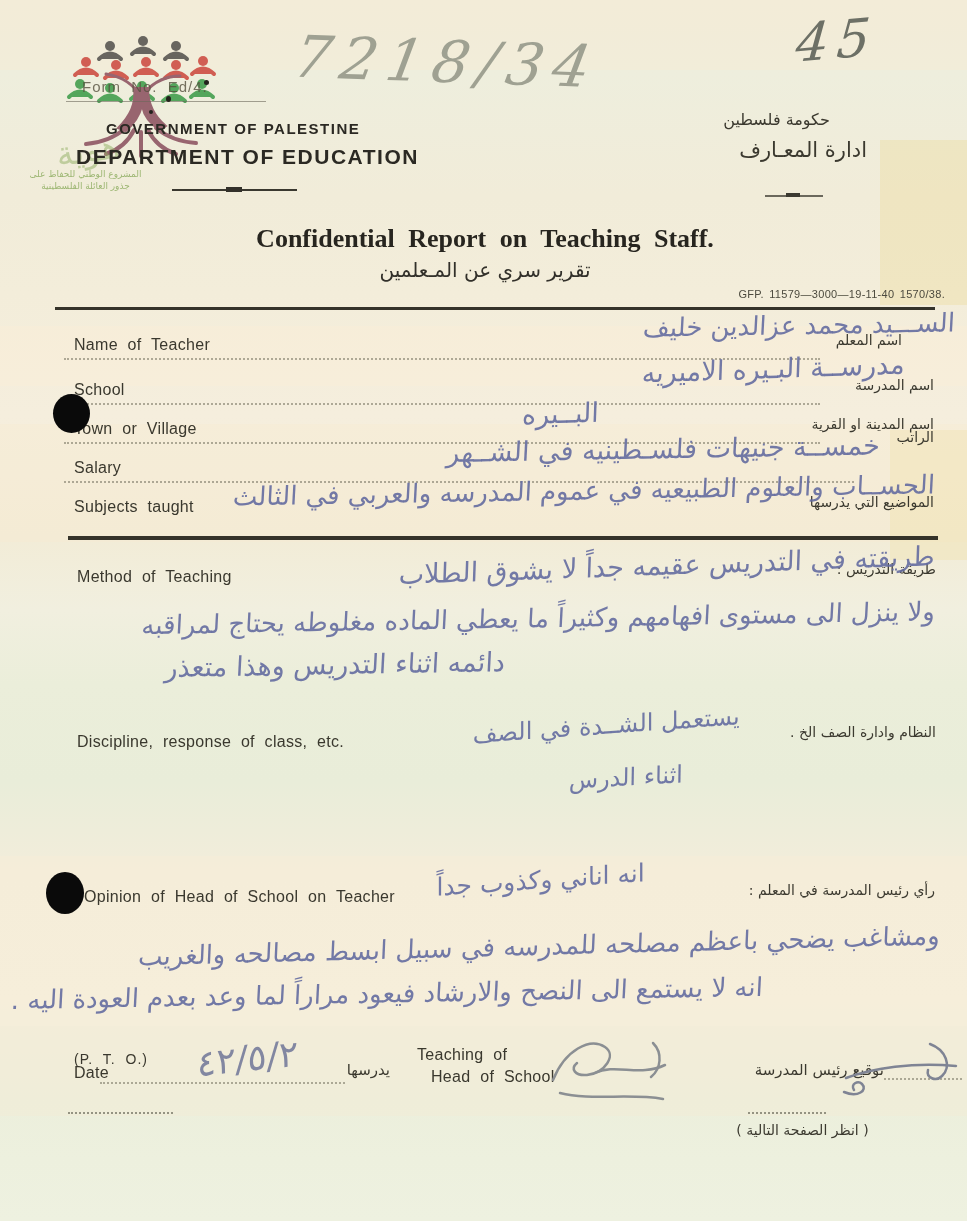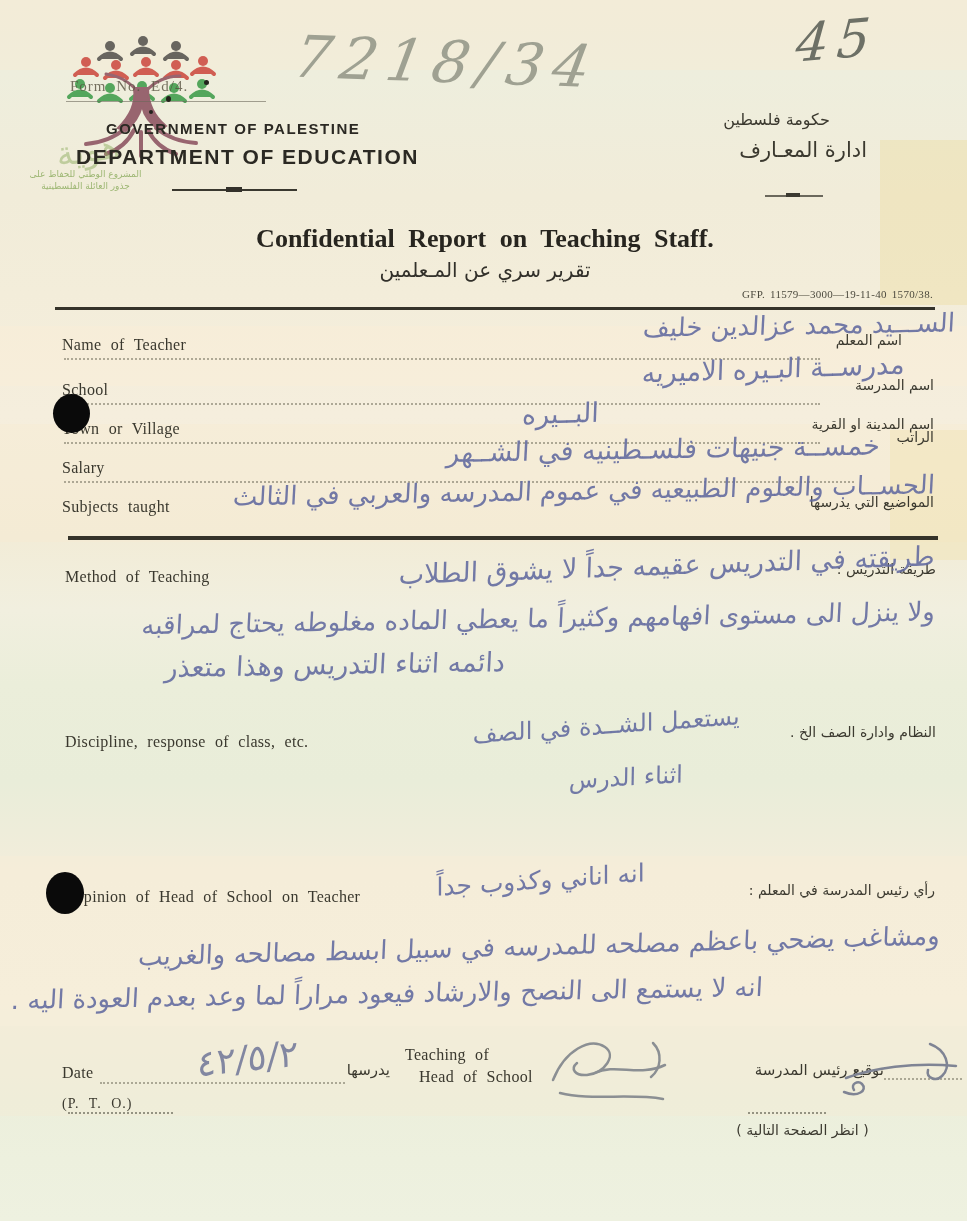--- a/index.html
+++ b/index.html
@@ -7,21 +7,21 @@
     position:relative;width:967px;height:1221px;margin:0 auto;overflow:hidden;
     background:linear-gradient(180deg,
       #f0ecda 0%,#eeeedd 6%,#f1ecd9 16%,#f3edda 24%,#f5eedd 34%,
       #f2ecd7 44%,#f1efdf 50%,#ebeeda 56%,#e9edd9 64%,#f3eddb 72%,
       #f4eedc 82%,#ecefdc 90%,#eef1e0 100%);
     font-family:"Liberation Serif",serif;
   }
   .abs{position:absolute;}
   .tint{position:absolute;pointer-events:none;z-index:0;}
   .z1{z-index:1}.z2{z-index:2}.z3{z-index:3}.z4{z-index:4}
-  .label{font-family:Liberation Serif, serif;color:#3a382e;font-size:16px;word-spacing:5px;letter-spacing:.3px;white-space:nowrap;}
+  .label{font-family:Liberation Sans, sans-serif;color:#3a382e;font-size:16px;word-spacing:5px;letter-spacing:.3px;white-space:nowrap;margin-left:12px;}
   .arlabel{font-family:"DejaVu Sans",sans-serif;color:#3b392f;font-size:14px;white-space:nowrap;}
   .gothic{font-family:"Liberation Sans",sans-serif;font-weight:bold;color:#2b2923;white-space:nowrap;}
   .hw{font-family:"DejaVu Sans",sans-serif;color:rgba(100,108,160,.9);white-space:nowrap;}
   .pencil{font-family:"DejaVu Serif",serif;font-style:italic;white-space:nowrap;}
   .leader{border-bottom:2px dotted rgba(125,122,104,.6);}
   .rule{background:#35332a;}
   .hole{background:#0a0a0a;border-radius:50%;}
   .speck{background:#23221c;border-radius:50%;}
   .wmtext{font-family:"DejaVu Sans",sans-serif;color:#8fae62;text-align:center;line-height:1.35;}
   svg{display:block;}
@@ -191,17 +191,17 @@
     <svg width="125" height="78" viewBox="0 0 125 78" fill="none">
       <g stroke="#7f8494" stroke-width="2.5" stroke-linecap="round">
         <path d="M8,46 C35,36 75,30 118,34"></path>
         <path d="M92,12 C108,18 114,34 104,44 C98,50 88,46 90,38"></path>
         <path d="M6,60 C20,66 30,58 24,52 C20,48 12,52 16,58"></path>
       </g>
     </svg>
   </div>
 
   <div class="abs z2" style="left:68px;top:1112px;width:105px;border-top:2px dotted rgba(110,108,92,.7);"></div>
-  <div class="abs z2 label" style="left:62px;top:1096px;font-size:14px;letter-spacing:1px;">(P. T. O.)</div>
+  <div class="abs z2 label" style="left:62px;top:1051px;font-size:14px;letter-spacing:1px;">(P. T. O.)</div>
   <div class="abs z2" style="left:748px;top:1112px;width:78px;border-top:2px dotted rgba(110,108,92,.7);"></div>
   <div class="abs z2 arlabel" style="left:715px;top:1122px;width:175px;text-align:center;font-size:14px;" dir="rtl">( انظر الصفحة التالية )</div>
 
 </div>
 
 </body></html>

